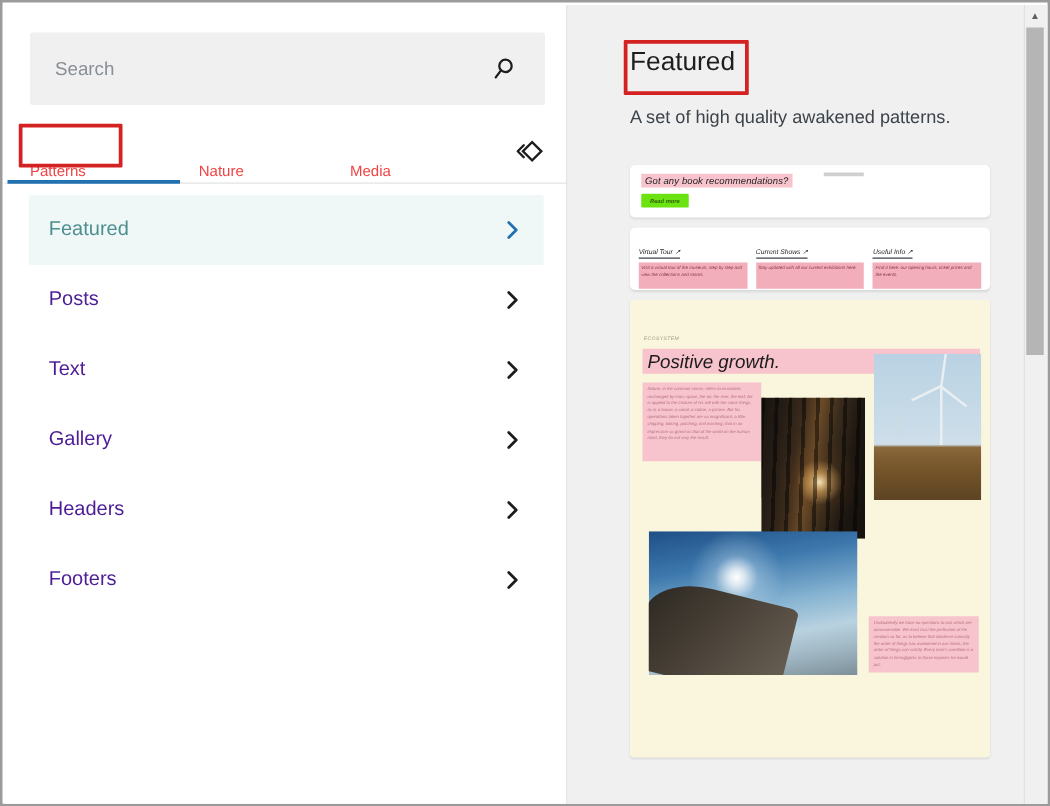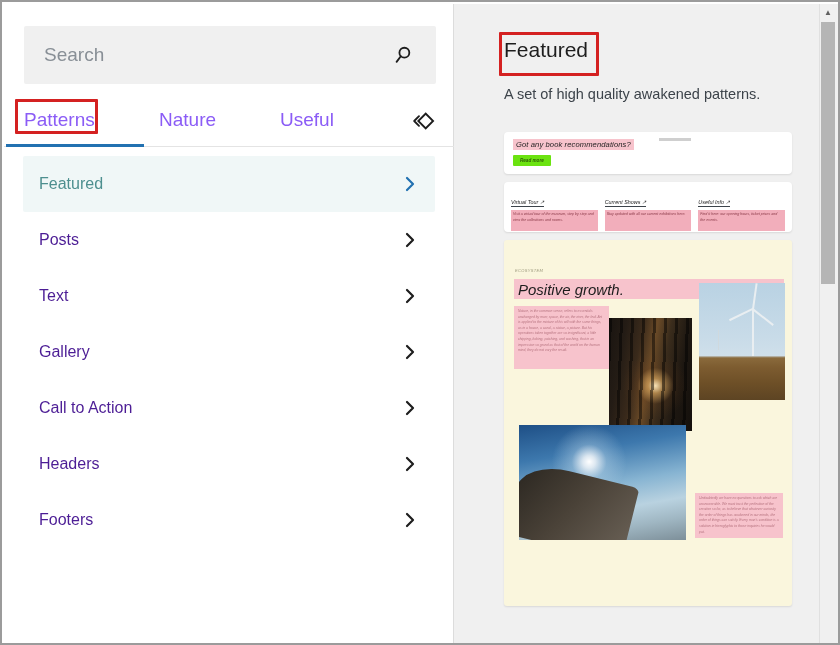--- a/index.html
+++ b/index.html
@@ -25,37 +25,37 @@
     box-sizing:border-box;
   }
   .search-wrap{
     position:absolute;left:20px;top:22px;width:412px;height:58px;
     background:#f0f0f0;border-radius:2px;
     display:flex;align-items:center;
   }
   .search-input{
     border:0;background:transparent;outline:none;
     font-family:"Liberation Sans", sans-serif;
-    font-size:19px;color:#3c434a;
+    font-size:15px;color:#3c434a;
     margin-left:18px;width:330px;
   }
   .search-input::placeholder{color:#888f96;}
   .search-icon{
     position:absolute;right:22px;top:50%;transform:translateY(-50%);
     width:22px;height:22px;color:#1d1d1d;
   }
 
   
   .tabs{
     position:absolute;left:0;top:92px;width:450px;height:48px;
   }
   .tab{
     position:absolute;top:0;height:48px;
-    display:flex;align-items:center;
-    font-size:19px;color:#8b5cf6;
+    display:flex;align-items:flex-end;
+    font-size:12px;color:#ef4444;
     cursor:pointer;
   }
   .tab-patterns{left:20px;}
   .tab-blocks{left:155px;}
   .tab-media{left:276px;}
   .tab-underline{
     position:absolute;left:2px;top:140px;width:138px;height:3px;
     background:#2271b1;
   }
   .tabs-divider{
@@ -245,21 +245,21 @@
     </div>
 
     <div class="tabs">
       <div class="tab tab-patterns">
         <span>Patterns</span>
       </div>
       <div class="tab tab-blocks">
         <span>Nature</span>
       </div>
       <div class="tab tab-media">
-        <span>Useful</span>
+        <span>Media</span>
       </div>
       <div class="collapse-icon">
         <svg viewBox="0 0 26 26" width="26" height="26" fill="none" stroke="#1d1d1d" stroke-width="1.9">
           <rect x="10.5" y="7.8" width="10.4" height="10.4" transform="rotate(45 15.7 13)"></rect>
           <polyline points="9,8.2 4.2,13 9,17.8" stroke-linecap="round" stroke-linejoin="round"></polyline>
         </svg>
       </div>
     </div>
     <div class="tabs-divider"></div>
     <div class="tab-underline"></div>
@@ -295,28 +295,20 @@
 
       <div class="cat-item">
         <span>Gallery</span>
         <span class="chev">
           <svg viewBox="0 0 18 18" width="18" height="18" fill="none" stroke="currentColor" stroke-width="2.2" stroke-linecap="round" stroke-linejoin="round">
               <polyline points="6,3 12,9 6,15"></polyline>
             </svg>
         </span>
       </div>
 
-      <div class="cat-item">
-        <span>Call to Action</span>
-        <span class="chev">
-          <svg viewBox="0 0 18 18" width="18" height="18" fill="none" stroke="currentColor" stroke-width="2.2" stroke-linecap="round" stroke-linejoin="round">
-              <polyline points="6,3 12,9 6,15"></polyline>
-            </svg>
-        </span>
-      </div>
 
 
       <div class="cat-item">
         <span>Headers</span>
         <span class="chev">
           <svg viewBox="0 0 18 18" width="18" height="18" fill="none" stroke="currentColor" stroke-width="2.2" stroke-linecap="round" stroke-linejoin="round">
               <polyline points="6,3 12,9 6,15"></polyline>
             </svg>
         </span>
       </div>

